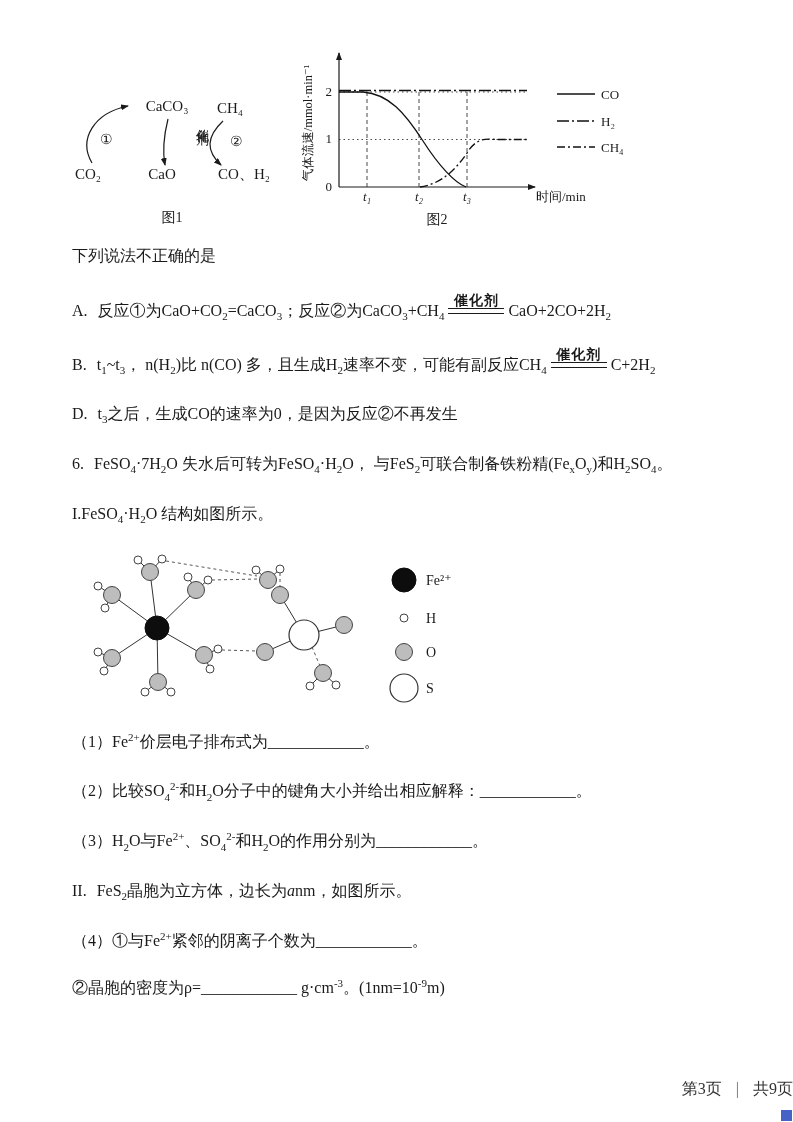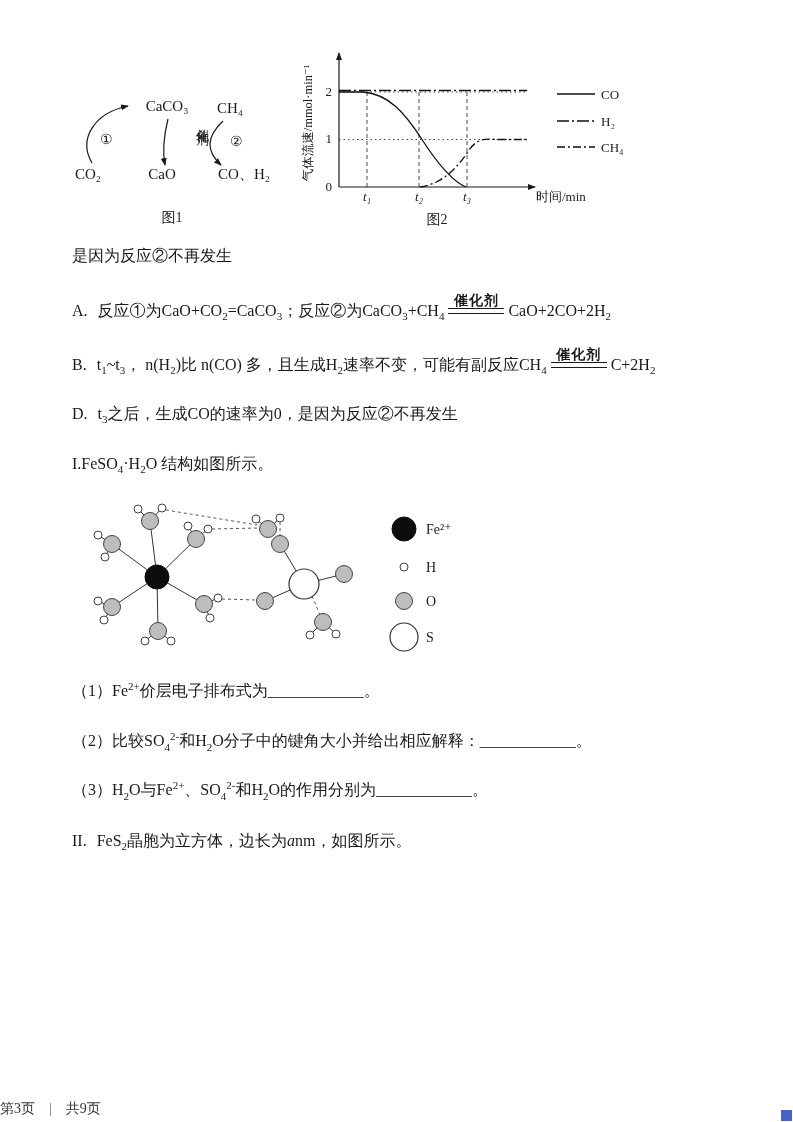--- a/index.html
+++ b/index.html
@@ -30,21 +30,21 @@
   .bFe{fill:#0d0d0d;stroke:#0d0d0d;}
   .wS{fill:#ffffff;stroke:#333;stroke-width:1.2;}
   .vtext{position:absolute;left:121px;top:30px;writing-mode:vertical-rl;font-size:13px;letter-spacing:1px;}
   .line{margin:0;font-size:16px;line-height:1.38;}
   sub{font-size:11px;}
   sup{font-size:11px;}
   .opt-label{margin-right:10px;}
   .cat{display:inline-block;overflow:hidden;vertical-align:2px;text-align:center;margin:0 4px;}
   .cat-t{display:block;font-size:14px;font-weight:bold;line-height:1.1;letter-spacing:1px;}
   .cat-l{display:block;height:6px;border-top:1.6px solid #1a1a1a;border-bottom:1.6px solid #1a1a1a;box-sizing:border-box;min-width:56px;}
-  .footer{position:absolute;left:0;right:0;bottom:4px;text-align:left;font-size:14px;color:#333;}
+  .footer{position:absolute;left:0;right:0;bottom:22px;text-align:right;font-size:16px;color:#333;}
   .footer .sep{margin:0 14px;color:#666;}
   .corner{position:absolute;right:1px;bottom:1px;width:11px;height:11px;}
 </style>
 </head>
 <body>
 
 <div class="page">
   <div class="content">
 
     <div class="figures-row">
@@ -105,29 +105,30 @@
           <text x="302" y="62" class="tick">CO</text>
           <line class="cv dd" x1="258" y1="84" x2="296" y2="84"></line>
           <text x="302" y="89" class="tick">H₂</text>
           <line class="cv dd2" x1="258" y1="110" x2="296" y2="110"></line>
           <text x="302" y="115" class="tick">CH₄</text>
           <text x="138" y="187" text-anchor="middle" class="fc">图2</text>
         </svg>
       </div>
     </div>
 
-    <p class="line" style="margin-top:16px">是因为反应②不再发生</p>
+    <p class="line" style="margin-top:16px">下列说法不正确的是</p>
 
     <p class="line" style="margin-top:26px"><span class="opt-label">A.</span><span>反应①为CaO+CO<sub>2</sub>=CaCO<sub>3</sub>；反应②为CaCO<sub>3</sub>+CH<sub>4</sub></span><span class="cat"><span class="cat-t">催化剂</span><span class="cat-l"></span></span><span>CaO+2CO+2H<sub>2</sub></span></p>
 
     <p class="line" style="margin-top:22px"><span class="opt-label">B.</span><span>t<sub>1</sub>~t<sub>3</sub>， n(H<sub>2</sub>)比 n(CO) 多，且生成H<sub>2</sub>速率不变，可能有副反应CH<sub>4</sub></span><span class="cat"><span class="cat-t">催化剂</span><span class="cat-l"></span></span><span>C+2H<sub>2</sub></span></p>
 
 
     <p class="line" style="margin-top:24px"><span class="opt-label">D.</span><span>t<sub>3</sub>之后，生成CO的速率为0，是因为反应②不再发生</span></p>
 
+    <p class="line" style="margin-top:26px"><span class="opt-label">6.</span><span>FeSO<sub>4</sub>·7H<sub>2</sub>O 失水后可转为FeSO<sub>4</sub>·H<sub>2</sub>O， 与FeS<sub>2</sub>可联合制备铁粉精(Fe<sub>x</sub>O<sub>y</sub>)和H<sub>2</sub>SO<sub>4</sub>。</span></p>
 
     <p class="line" style="margin-top:26px"><span>I.</span><span>FeSO<sub>4</sub>·H<sub>2</sub>O 结构如图所示。</span></p>
 
     <div style="margin-top:12px">
       <svg width="430" height="182" viewBox="0 0 430 182">
 
         <g>
           <line class="bond" x1="85" y1="88" x2="40" y2="55"></line>
           <line class="bond" x1="85" y1="88" x2="78" y2="32"></line>
           <line class="bond" x1="85" y1="88" x2="124" y2="50"></line>
@@ -215,20 +216,22 @@
         </g>
       </svg>
     </div>
 
     <p class="line" style="margin-top:8px">（1）Fe<sup>2+</sup>价层电子排布式为____________。</p>
     <p class="line" style="margin-top:26px">（2）比较SO<sub>4</sub><sup>2-</sup>和H<sub>2</sub>O分子中的键角大小并给出相应解释：____________。</p>
     <p class="line" style="margin-top:24px">（3）H<sub>2</sub>O与Fe<sup>2+</sup>、SO<sub>4</sub><sup>2-</sup>和H<sub>2</sub>O的作用分别为____________。</p>
 
     <p class="line" style="margin-top:26px"><span class="opt-label">II.</span><span>FeS<sub>2</sub>晶胞为立方体，边长为<i>a</i>nm，如图所示。</span></p>
 
+    <p class="line" style="margin-top:24px">（4）①与Fe<sup>2+</sup>紧邻的阴离子个数为____________。</p>
+    <p class="line" style="margin-top:24px">②晶胞的密度为ρ=____________ g·cm<sup>-3</sup>。(1nm=10<sup>-9</sup>m)</p>
 
   </div>
 
   <div class="footer">
     <span>第3页</span><span class="sep">|</span><span>共9页</span>
   </div>
   <div class="corner" style="background: rgb(69, 99, 199);"></div>
 </div>
 
 </body></html>

